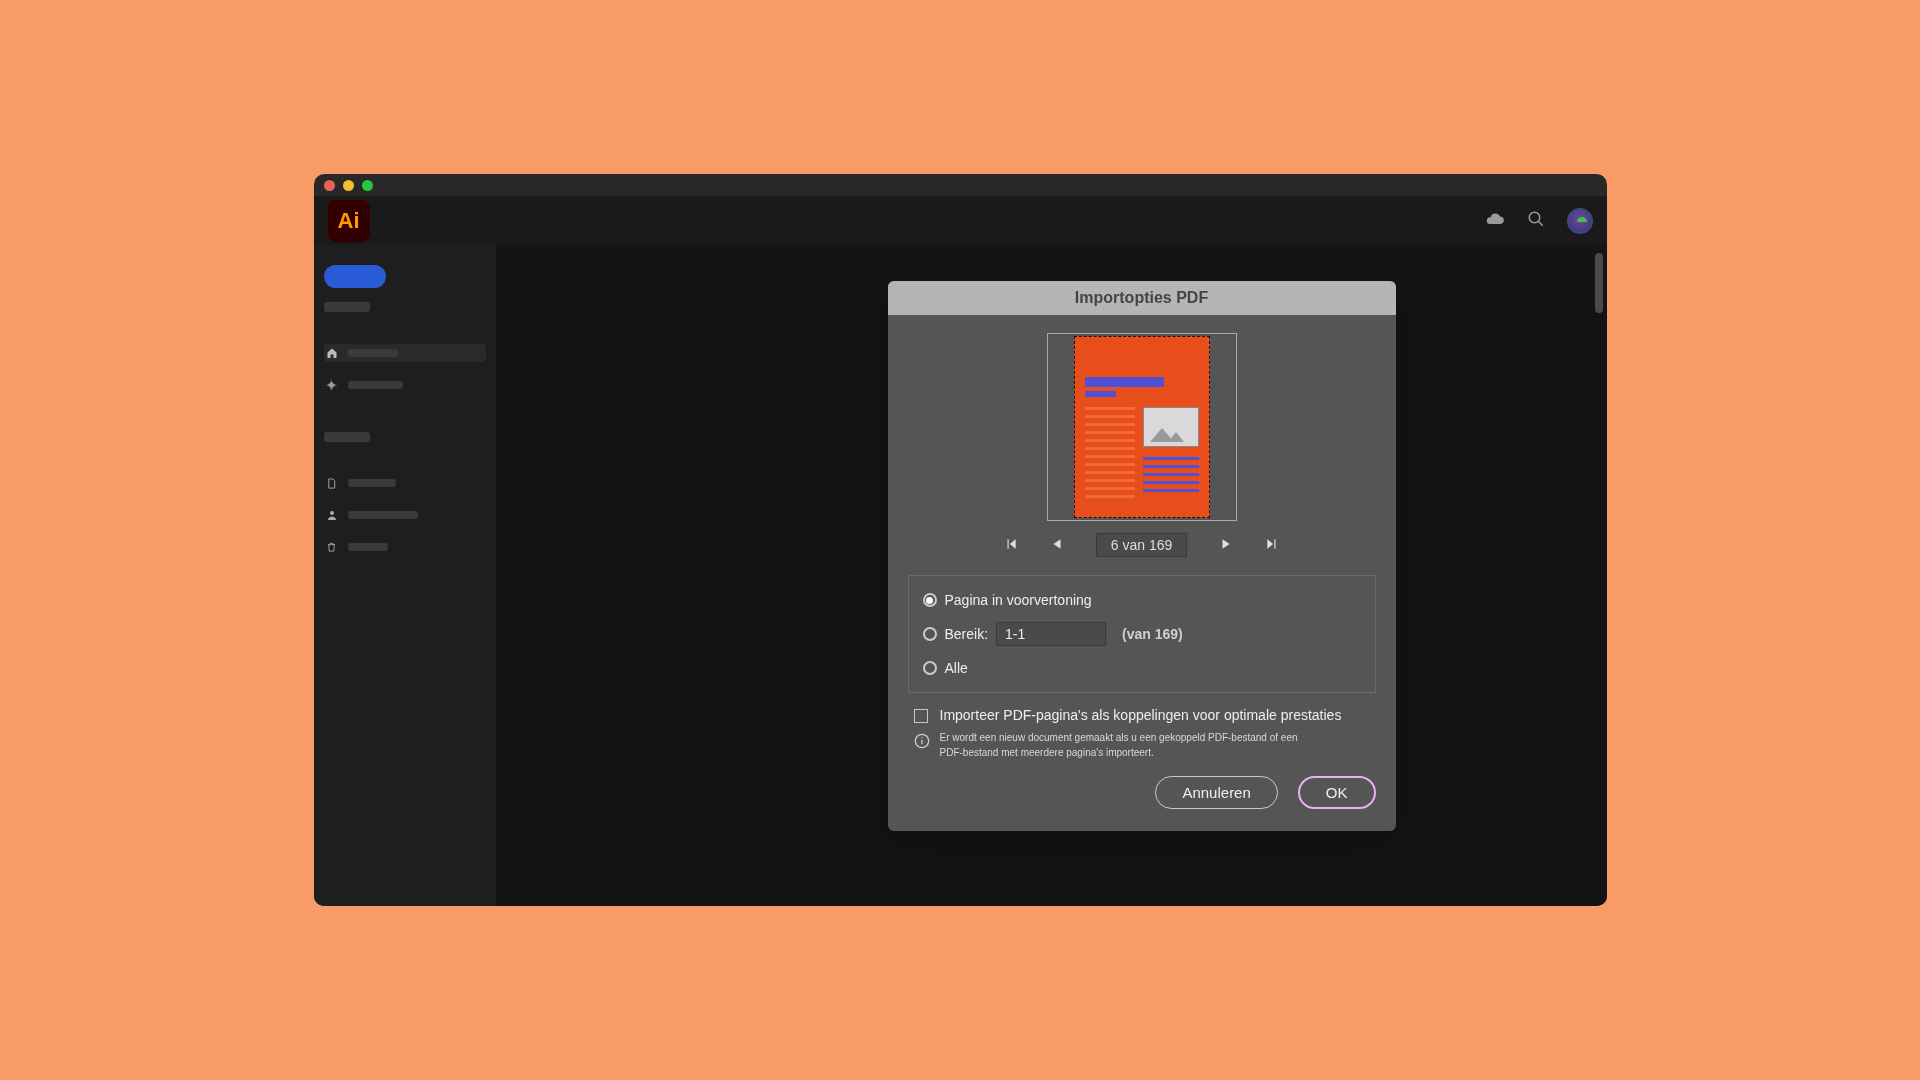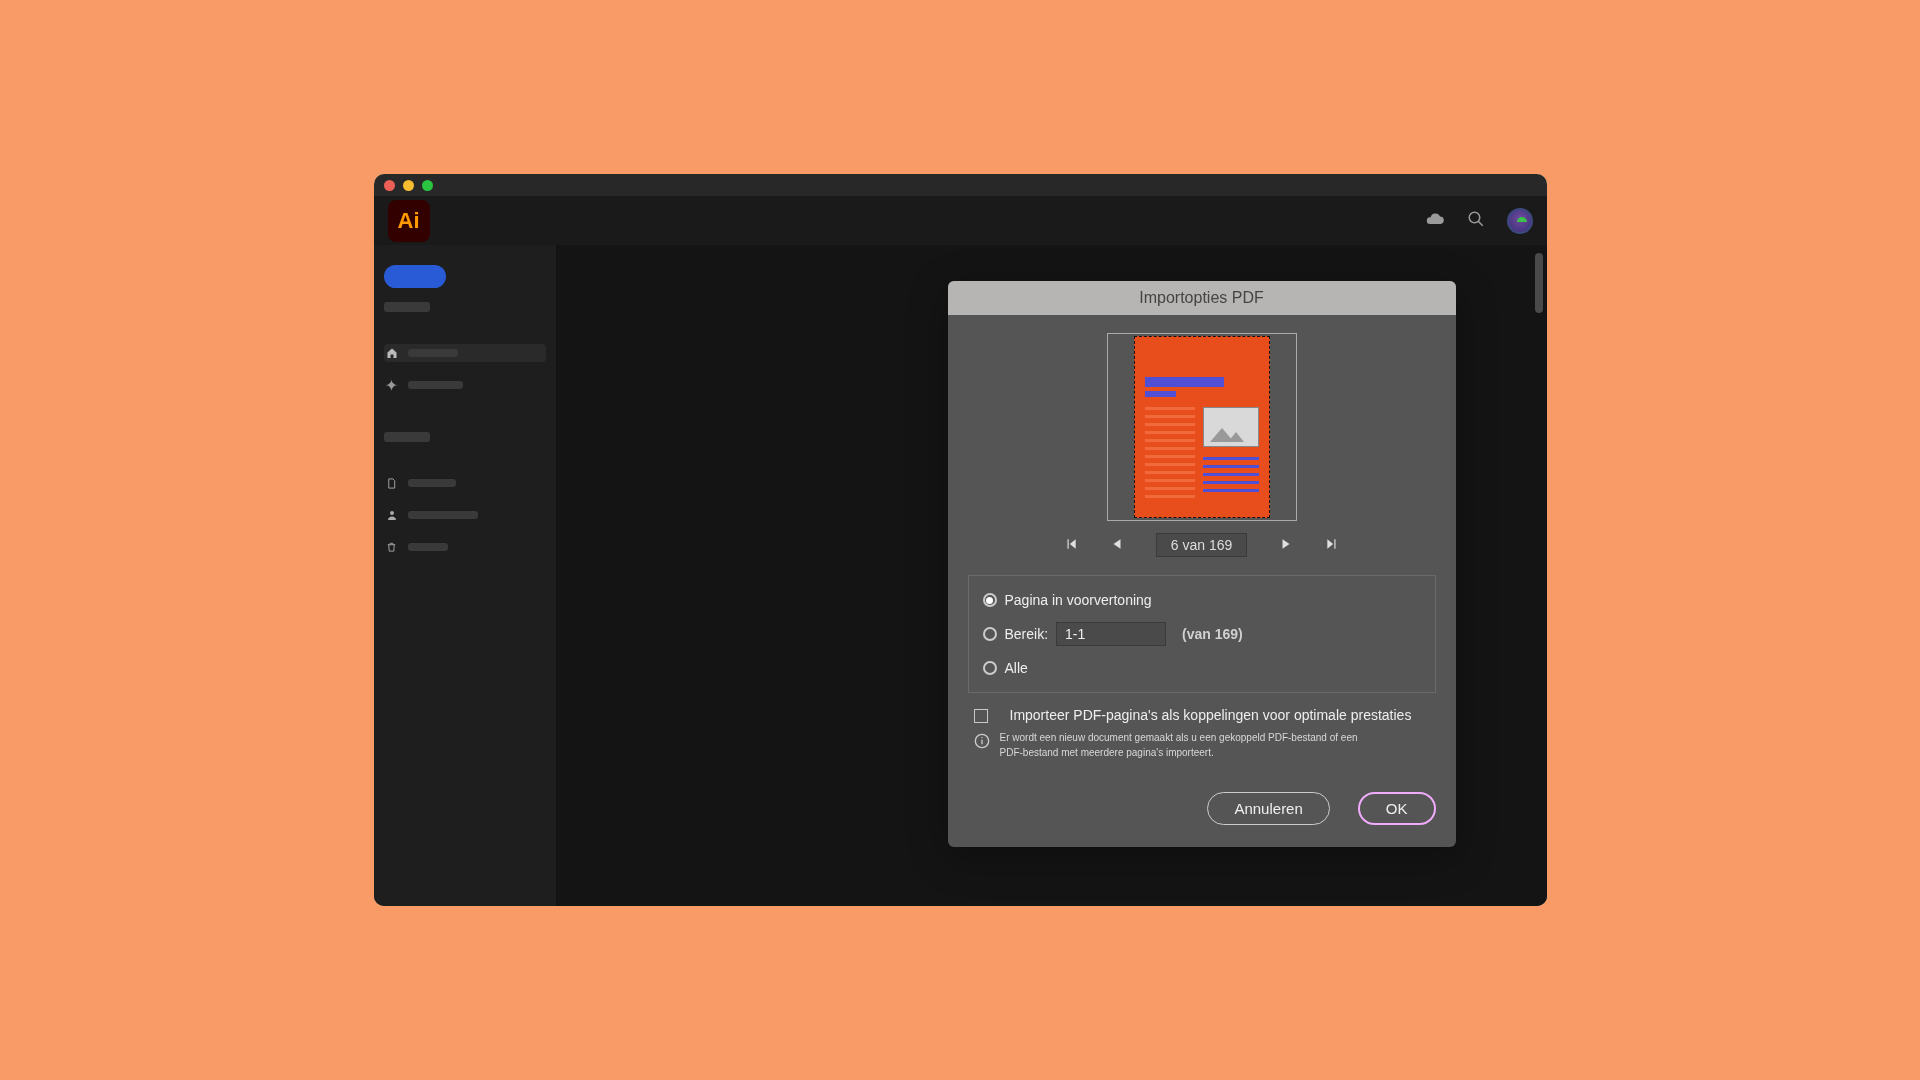--- a/index.html
+++ b/index.html
@@ -7,21 +7,21 @@
     background: #f89b66;
     font-family: -apple-system, "Helvetica Neue", Arial, sans-serif;
     width: 1920px;
     height: 1080px;
     overflow: hidden;
     display: flex;
     align-items: center;
     justify-content: center;
   }
   .app-window {
-    width: 1173px;
+    width: 1293px;
     height: 732px;
     background: #fef9c3;
     border-radius: 10px;
     overflow: hidden;
     display: flex;
     flex-direction: column;
     position: relative;
   }
   .titlebar {
     height: 22px;
@@ -91,21 +91,21 @@
     border-radius:6px;
     overflow:hidden;
     color:#eee;
     font-size:14px;
     box-shadow:0 10px 40px rgba(0,0,0,0.3);
   }
   .dialog-title {
     background:#b7b5b3;
     color:#444;
     text-align:center;
-    font-weight:400;
+    font-weight:700;
     font-size:16px;
     padding:8px 0;
   }
   .dialog-body { padding:18px 20px 22px 20px; }
   .preview-wrap { display:flex; justify-content:center; }
   .preview-frame {
     width:190px; height:188px;
     border:1px solid #aaa;
     background:#555;
     display:flex; align-items:center; justify-content:center;
@@ -159,39 +159,39 @@
     flex-shrink:0;
   }
   .radio.sel::after{ content:""; width:7px;height:7px;background:#fff;border-radius:50%; }
   .range-input{
     background:#4a4a4a; border:1px solid #3a3a3a;
     color:#eee; padding:3px 8px; width:110px; font-size:14px;
     font-family:inherit;
   }
   .hint{color:#d0d0d0; font-size:14px; margin-left:8px;font-weight:bold;}
   .check-row{
-    display:flex; align-items:flex-start; gap:22px;
+    display:flex; align-items:flex-start; gap:12px;
     margin-top:14px;
     padding-left:6px;
   }
   .checkbox{
     width:14px;height:14px; border:1.5px solid #c8c8c8;
     flex-shrink:0; margin-top:2px; cursor:pointer;
   }
   .info-row{
     display:flex; align-items:flex-start; gap:10px;
     margin-top:8px; padding-left:6px;
   }
   .info-icon{
     width:16px; height:16px; flex-shrink:0; margin-top:2px;
   }
   .info-text{ font-size:10px; color:#d8d8d8; line-height:1.45; max-width: 380px;}
   .buttons{
-    display:flex; justify-content:flex-end; gap:28px;
-    margin-top:22px;
+    display:flex; justify-content:flex-end; gap:20px;
+    margin-top:6px;
   }
   .btn{
     border:1.5px solid #ccc; background:transparent; color:#eee;
     border-radius:18px; padding:6px 26px; font-size:15px;
     cursor:pointer;
   }
   .btn.primary{ border:2px solid #f0abfc; }
 </style>
 </head>
 <body>

